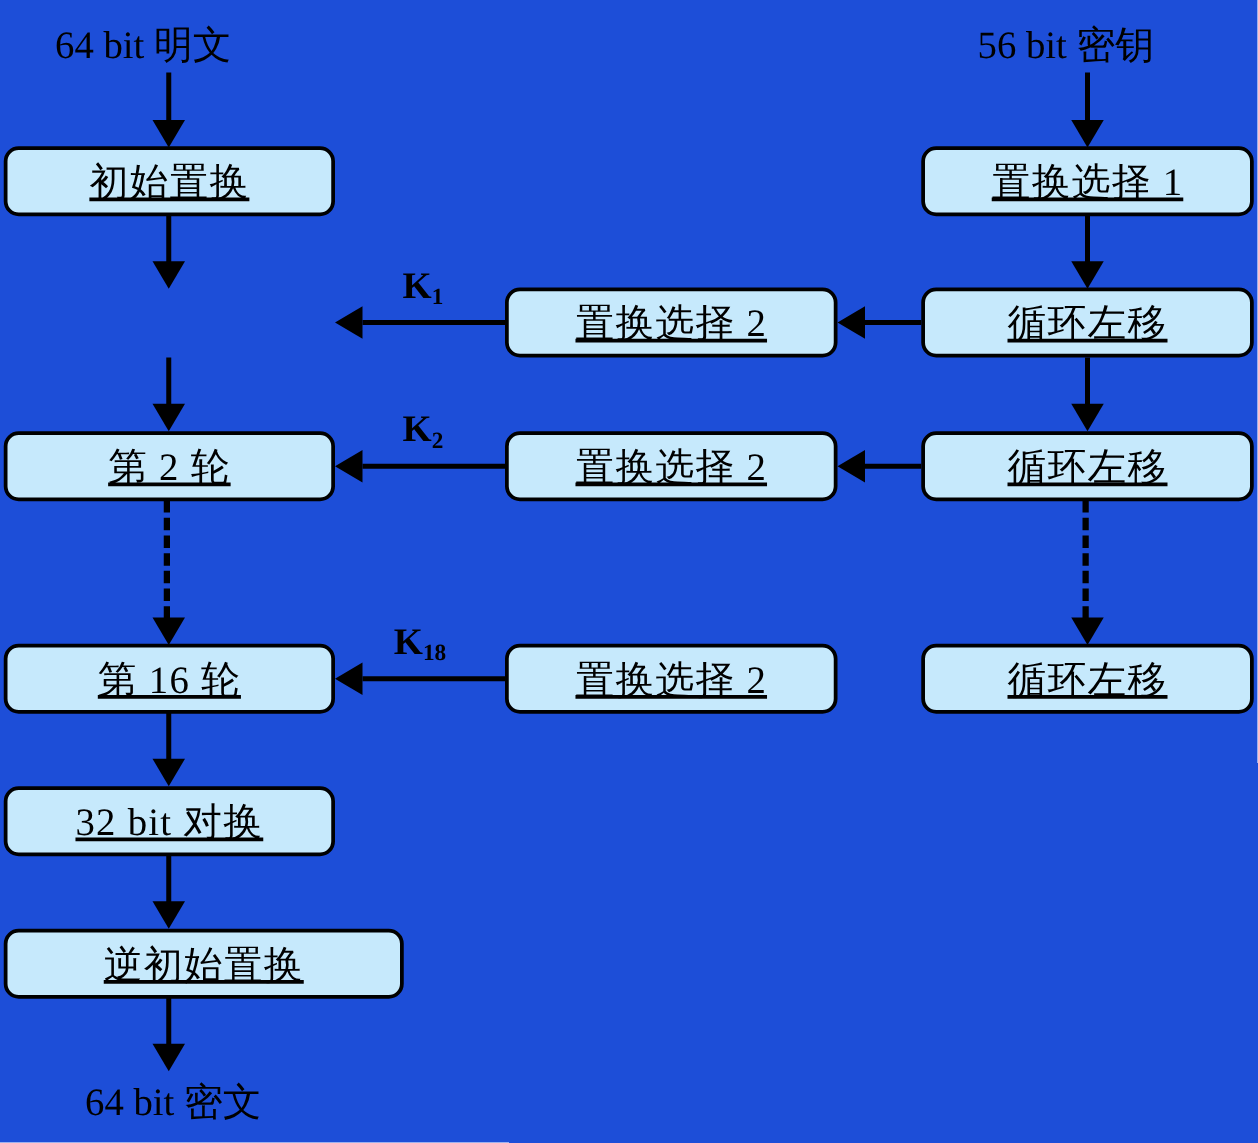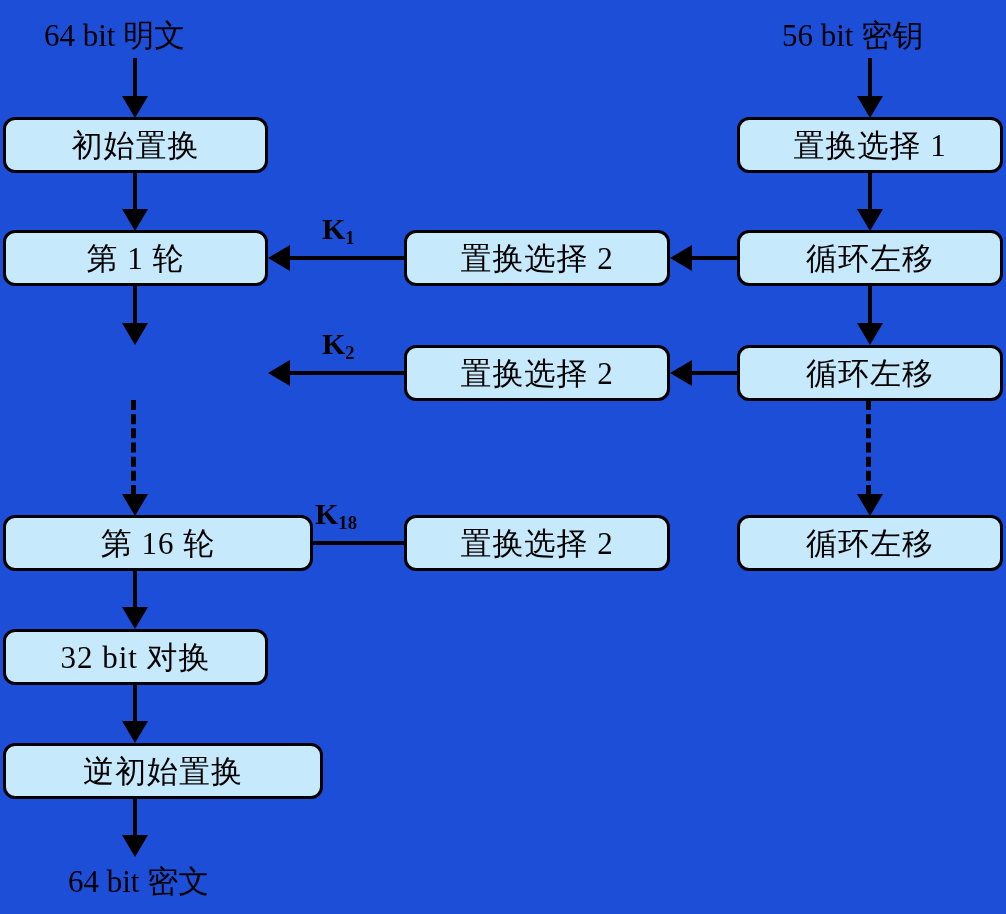--- a/index.html
+++ b/index.html
@@ -25,20 +25,21 @@
     display: flex;
     align-items: center;
     justify-content: center;
     color: #000000;
     font-family: "Liberation Serif", "DejaVu Serif", serif;
     font-size: 31px;
     line-height: 1;
     letter-spacing: 1px;
     white-space: nowrap;
     user-select: none;
+    text-decoration: underline;
   }
   
   .caption {
     position: absolute;
     color: #000000;
     font-family: "Liberation Serif", "DejaVu Serif", serif;
     font-size: 31px;
     line-height: 1;
     white-space: nowrap;
     user-select: none;
@@ -161,24 +162,24 @@
   <div class="keylabel" style="left:322px; top:329px;">
     <span>K</span><sub>2</sub>
   </div>
 
   <div class="keylabel" style="left:315px; top:499px;">
     <span>K</span><sub>18</sub>
   </div>
 
   <div class="node" style="left:3px; top:117px; width:265px; height:56px;">初始置换</div>
 
-  <div class="node" style="left:3px; top:230px; width:265px; height:56px;">第 1 轮</div>
 
+  <div class="node" style="left:3px; top:345px; width:265px; height:56px;">第 2 轮</div>
 
-  <div class="node" style="left:3px; top:515px; width:310px; height:56px;">第 16 轮</div>
+  <div class="node" style="left:3px; top:515px; width:265px; height:56px;">第 16 轮</div>
 
   <div class="node" style="left:3px; top:629px; width:265px; height:56px;">32 bit 对换</div>
 
   <div class="node" style="left:3px; top:743px; width:320px; height:56px;">逆初始置换</div>
 
   <div class="node" style="left:404px; top:230px; width:266px; height:56px;">置换选择 2</div>
 
   <div class="node" style="left:404px; top:345px; width:266px; height:56px;">置换选择 2</div>
 
   <div class="node" style="left:404px; top:515px; width:266px; height:56px;">置换选择 2</div>

